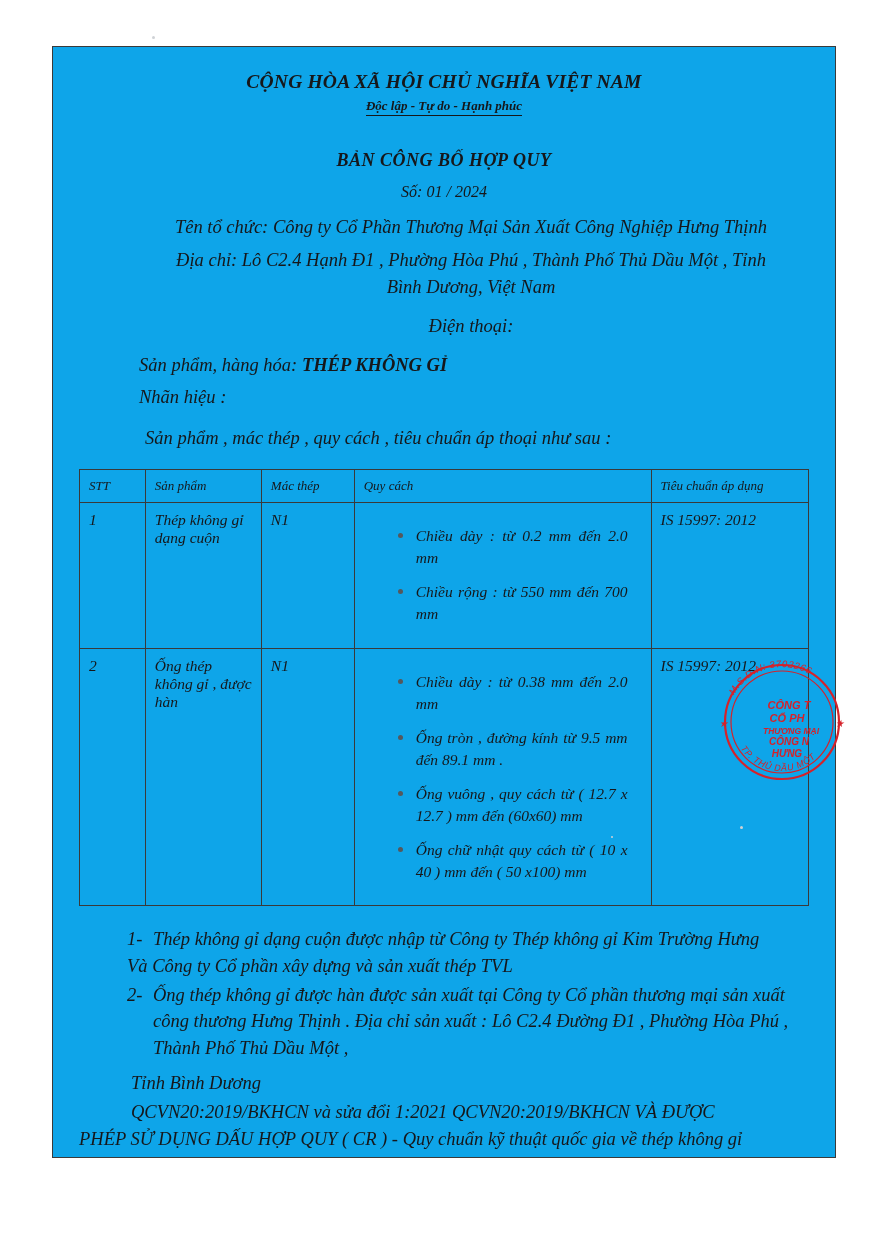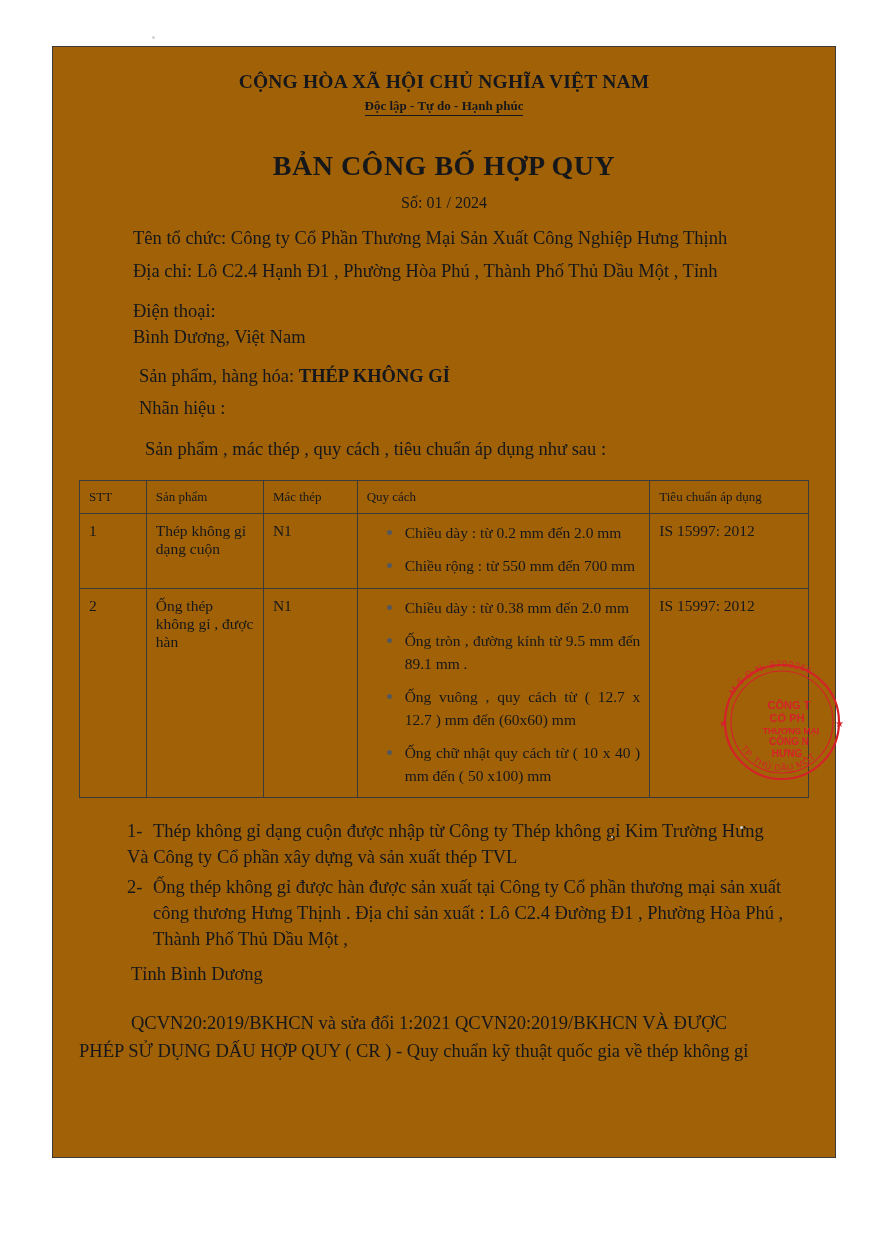--- a/index.html
+++ b/index.html
@@ -16,21 +16,22 @@
     overflow: hidden;
   }
   .page {
     position: absolute;
     left: 52px;
     top: 46px;
     width: 784px;
     height: 1112px;
     border: 1px solid #3a3a3a;
     box-sizing: border-box;
-    background: #a16207;
+    background: #0ea5e9;
+    font-style: italic;
   }
   .inner {
     padding: 22px 26px 10px 26px;
     box-sizing: border-box;
     height: 100%;
     position: relative;
   }
   .center { text-align: center; }
   .nat-title {
     font-weight: bold;
@@ -41,34 +42,34 @@
   .nat-sub {
     font-weight: bold;
     font-size: 13px;
     margin-top: 5px;
     display: inline-block;
     border-bottom: 1.5px solid #16171a;
     padding-bottom: 1px;
   }
   .doc-title {
     font-weight: bold;
-    font-size: 28px;
+    font-size: 18px;
     letter-spacing: 0.5px;
     margin-top: 34px;
   }
   .doc-number {
     font-size: 16px;
     margin-top: 12px;
   }
   .body-line {
     font-size: 18.5px;
     line-height: 1.42;
     margin-top: 13px;
   }
-  .indent-1 { padding-left: 54px; }
+  .indent-1 { padding-left: 54px; text-align: center; }
   .indent-2 { padding-left: 60px; }
   .indent-3 { padding-left: 66px; }
   .strong { font-weight: bold; }
   table.spec {
     width: 100%;
     border-collapse: collapse;
     margin-top: 18px;
     font-size: 15.5px;
   }
   table.spec th, table.spec td {
@@ -80,21 +81,21 @@
   }
   table.spec th { font-size: 13px; }
   .col-stt { width: 56px; text-align: center; }
   .col-sp { width: 118px; }
   .col-mac { width: 92px; text-align: center; }
   .col-qc { width: 336px; }
   .col-tc { width: 172px; }
   td.c { text-align: center; }
   .just { text-align: justify; }
   ul.specs {
-    margin: 0;
+    margin: 14px;
     padding-left: 20px;
     list-style: none;
   }
   ul.specs li {
     position: relative;
     padding-left: 18px;
     margin-bottom: 11px;
     line-height: 1.45;
     text-align: justify;
   }
@@ -115,21 +116,21 @@
     padding-left: 48px;
     line-height: 1.42;
     margin-bottom: 3px;
   }
   .note-num { width: 26px; flex: 0 0 26px; }
   .note-text { flex: 1; }
   .note-text .cont { display: block; }
   .tail { font-size: 18.5px; line-height: 1.45; }
   .tail .l1 { padding-left: 52px; margin-top: 9px; }
   .tail .l2 { padding-left: 52px; margin-top: 9px; }
-  .tail .l3 { padding-left: 52px; margin-top: 22px; text-align: justify; }
+  .tail .l3 { padding-left: 52px; margin-top: 2px; text-align: justify; }
   .tail .l4 { padding-left: 0px; margin-top: 1px; text-align: justify; }
   
   .stamp {
     position: absolute;
     right: -22px;
     top: 600px;
     width: 150px;
     height: 150px;
     pointer-events: none;
   }
@@ -149,29 +150,29 @@
     <div class="center">
       <div class="nat-title">CỘNG HÒA XÃ HỘI CHỦ NGHĨA VIỆT NAM</div>
       <div><span class="nat-sub">Độc lập - Tự do - Hạnh phúc</span></div>
     </div>
 
     <div class="center doc-title">BẢN CÔNG BỐ HỢP QUY</div>
     <div class="center doc-number">Số: 01 / 2024</div>
 
     <div class="body-line indent-1">Tên tổ chức: Công ty Cổ Phần Thương Mại Sản Xuất Công Nghiệp Hưng Thịnh</div>
     <div class="body-line indent-1" style="margin-top:7px;">Địa chỉ: Lô C2.4 Hạnh Đ1 , Phường Hòa Phú , Thành Phố Thủ Dầu Một , Tỉnh</div>
+    <div class="body-line indent-1" style="margin-top:0;">Bình Dương, Việt Nam</div>
     <div class="body-line indent-1">Điện thoại:</div>
-    <div class="body-line indent-1" style="margin-top:0;">Bình Dương, Việt Nam</div>
 
     <div class="body-line indent-2">
       <span>Sản phẩm, hàng hóa:</span>
       <span class="strong">THÉP KHÔNG GỈ</span>
     </div>
     <div class="body-line indent-2" style="margin-top:6px;">Nhãn hiệu :</div>
-    <div class="body-line indent-3" style="margin-top:14px;">Sản phẩm , mác thép , quy cách , tiêu chuẩn áp dụng như sau :</div>
+    <div class="body-line indent-3" style="margin-top:14px;">Sản phẩm , mác thép , quy cách , tiêu chuẩn áp thoại như sau :</div>
 
     <table class="spec">
       <thead>
         <tr>
           <th class="col-stt">STT</th>
           <th class="col-sp">Sản phẩm</th>
           <th class="col-mac">Mác thép</th>
           <th class="col-qc">Quy cách</th>
           <th class="col-tc">Tiêu chuẩn áp dụng</th>
         </tr>

